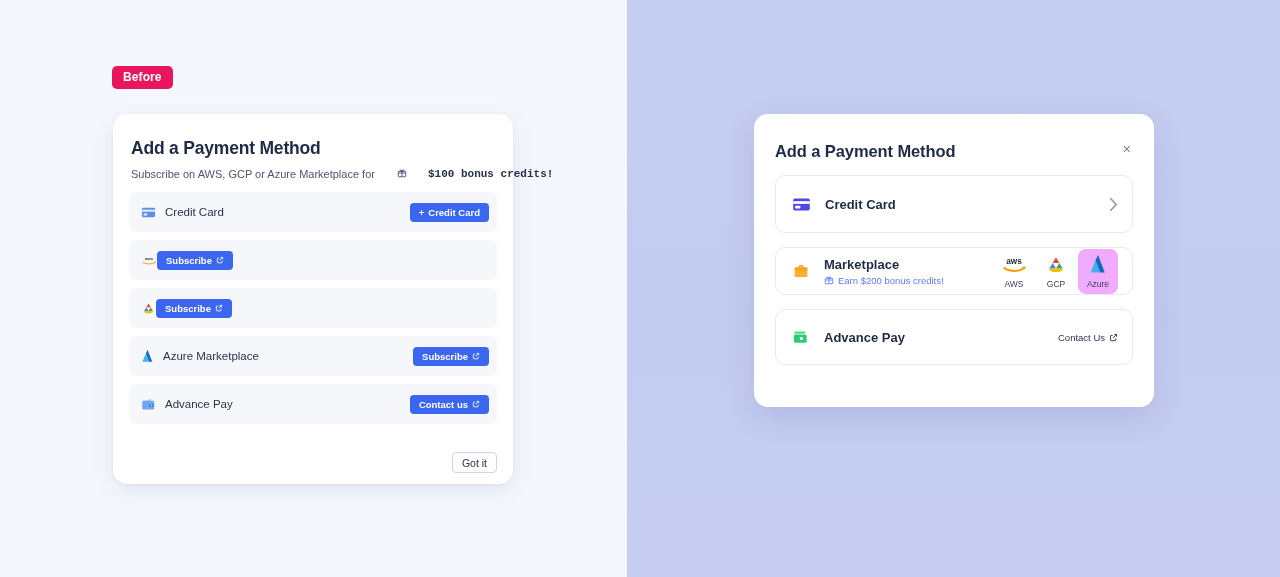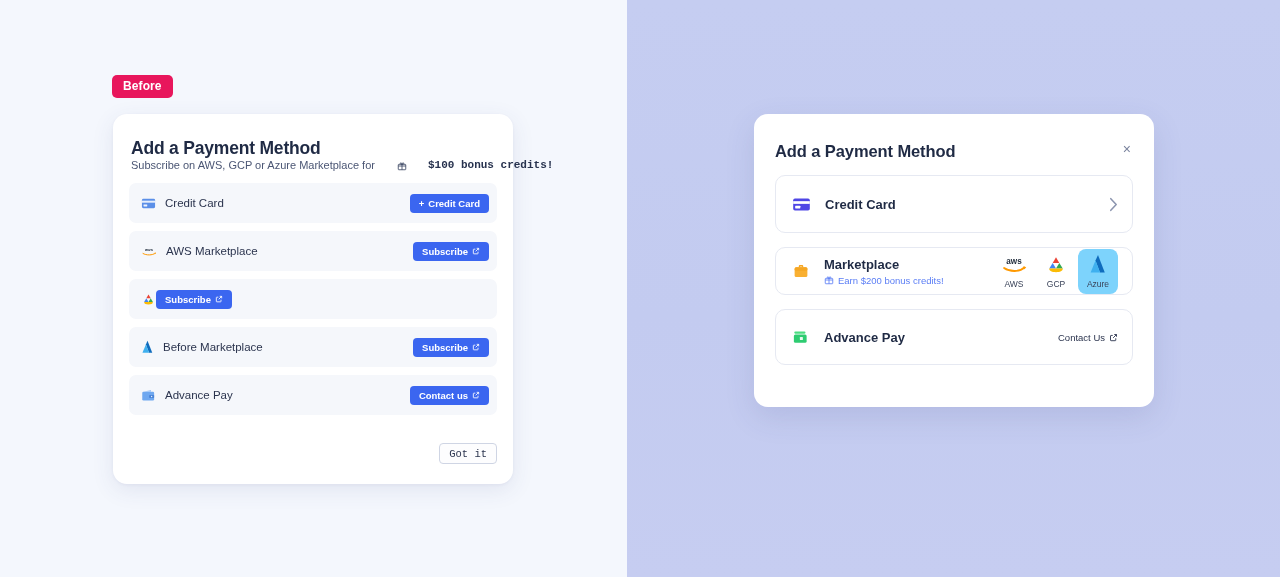--- a/index.html
+++ b/index.html
@@ -21,45 +21,46 @@
   .badge {
     position: absolute;
     font-size: 12px;
     font-weight: 700;
     color: #ffffff;
     padding: 5px 11px 6px;
     border-radius: 5px;
     letter-spacing: .1px;
     line-height: 1;
   }
-  .badge-before { left: 112px; top: 75px; background: #e8165c; }
+  .badge-before { left: 112px; top: 66px; background: #e8165c; }
 
   
   .card-left {
     position: absolute;
     left: 113px; top: 114px;
     width: 400px; height: 370px;
     background: #ffffff;
     border-radius: 14px;
     box-shadow: 0 6px 22px rgba(60,72,130,.10), 0 1px 3px rgba(60,72,130,.06);
     padding: 24px 16px 0 16px;
   }
   .l-title {
     font-size: 17.5px;
     font-weight: 700;
     color: #1f2a44;
     letter-spacing: -.2px;
     padding-left: 2px;
   }
   .l-sub {
+    margin-top: 9px;
     font-size: 11px;
     color: #4b5674;
     padding-left: 2px;
     display: flex;
-    align-items: flex-end;
+    align-items: flex-start;
     gap: 20px;
     white-space: nowrap;
   }
   .l-sub b { font-weight: 700; color: #27324e; font-family: Liberation Mono, monospace; }
   .l-rows { margin-top: 12px; }
   .l-row {
     height: 40px;
     background: #f5f7fb;
     border-radius: 7px;
     display: flex;
@@ -90,21 +91,21 @@
     white-space: nowrap;
   }
   .btn-gotit {
     background: #fdfdfe;
     border: 1px solid #cfd5e4;
     border-radius: 4px;
     color: #2b344e;
     font-size: 10.5px;
     height: 21px;
     padding: 0 9px;
-    font-family: Liberation Mono, monospace;
+    font-family: Liberation Sans, sans-serif;
     cursor: pointer;
   }
   .l-footer {
     display: flex;
     justify-content: flex-end;
     padding-right: 0px;
     margin-top: 28px;
   }
 
   
@@ -175,21 +176,21 @@
   .prov {
     width: 40px;
     border-radius: 8px;
     padding: 5px 0 5px;
     display: flex;
     flex-direction: column;
     align-items: center;
     gap: 4px;
     cursor: pointer;
   }
-  .prov.selected { background: #7dd3fc; }
+  .prov.selected { background: #f0abfc; }
   .prov-name { font-size: 8.5px; color: #3a4359; font-weight: 500; }
   .prov-glyph { height: 21px; display: flex; align-items: center; justify-content: center; }
   .contact {
     font-size: 9.5px;
     color: #2b344e;
     display: inline-flex;
     align-items: center;
     gap: 4px;
     cursor: pointer;
     white-space: nowrap;
@@ -241,21 +242,20 @@
         </div>
 
         <div class="l-row">
           <span>
             <svg width="16" height="13" viewBox="0 0 48 30">
               <text x="24" y="14" font-size="13" font-weight="700" fill="#232f3e" text-anchor="middle" font-family="Liberation Sans, sans-serif">aws</text>
               <path d="M6 21 C16 27 34 27 43 20" stroke="#ff9900" stroke-width="3" fill="none" stroke-linecap="round"></path>
               <path d="M41 18 L45 20 L41.5 23 Z" fill="#ff9900"></path>
             </svg>
           </span>
-          <span class="l-row-label">AWS Marketplace</span>
           <button class="btn-primary">
             <span>Subscribe</span>
             <span>
               <svg width="8" height="8" viewBox="0 0 24 24" fill="none" stroke="#fff" stroke-width="2.6">
                 <path d="M14 4h6v6"></path>
                   <path d="M20 4L11 13"></path>
                 <path d="M18 14v5a1.5 1.5 0 0 1-1.5 1.5h-11A1.5 1.5 0 0 1 4 19V8a1.5 1.5 0 0 1 1.5-1.5H10"></path>
               </svg>
             </span>
           </button>
@@ -282,21 +282,21 @@
           </button>
         </div>
 
         <div class="l-row">
           <span>
             <svg width="13" height="14" viewBox="0 0 20 22">
               <path d="M10 1 L17.5 20 H12.5 L7.5 7 Z" fill="#0f6cbd"></path>
               <path d="M7.5 7 L2 20 H9 L12.5 20 Z" fill="#3fb0ef"></path>
             </svg>
           </span>
-          <span class="l-row-label">Before Marketplace</span>
+          <span class="l-row-label">Azure Marketplace</span>
           <button class="btn-primary">
             <span>Subscribe</span>
             <span>
               <svg width="8" height="8" viewBox="0 0 24 24" fill="none" stroke="#fff" stroke-width="2.6">
                 <path d="M14 4h6v6"></path>
                   <path d="M20 4L11 13"></path>
                 <path d="M18 14v5a1.5 1.5 0 0 1-1.5 1.5h-11A1.5 1.5 0 0 1 4 19V8a1.5 1.5 0 0 1 1.5-1.5H10"></path>
               </svg>
             </span>
           </button>

